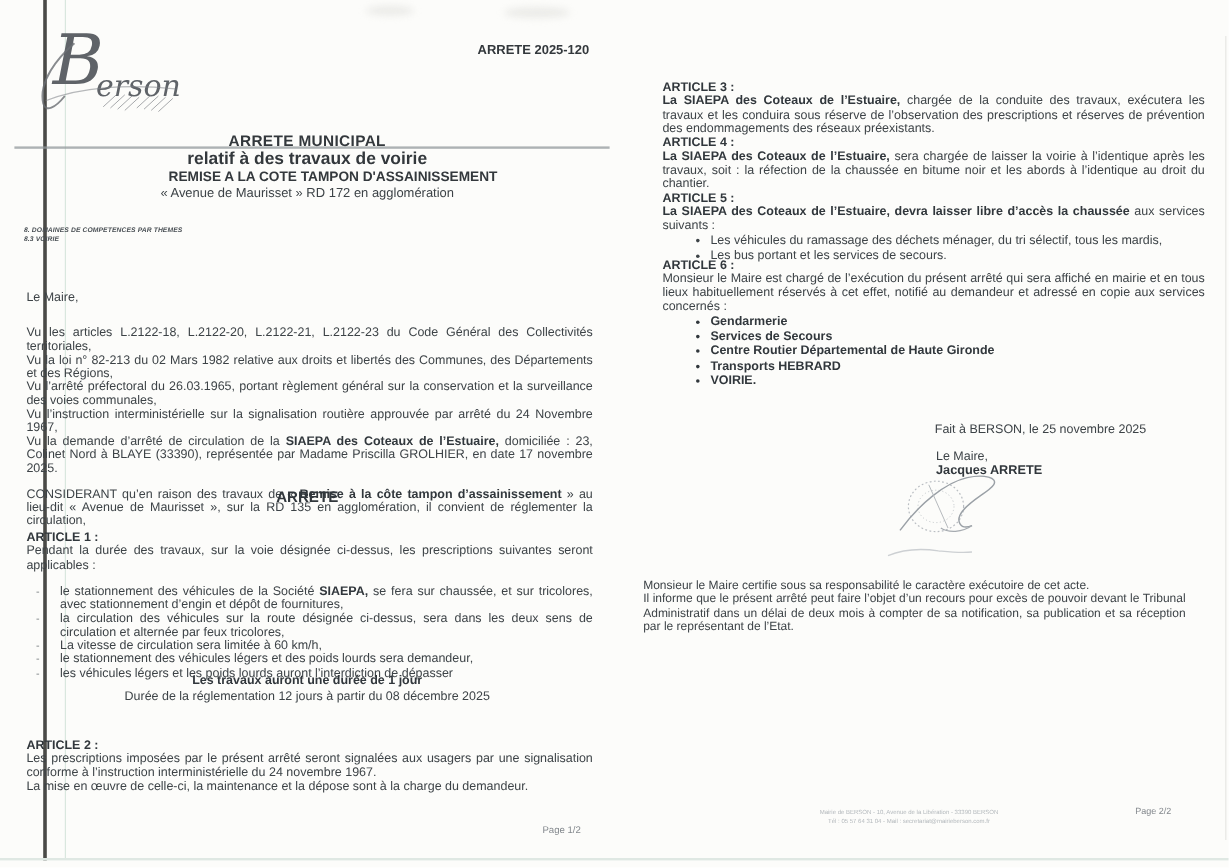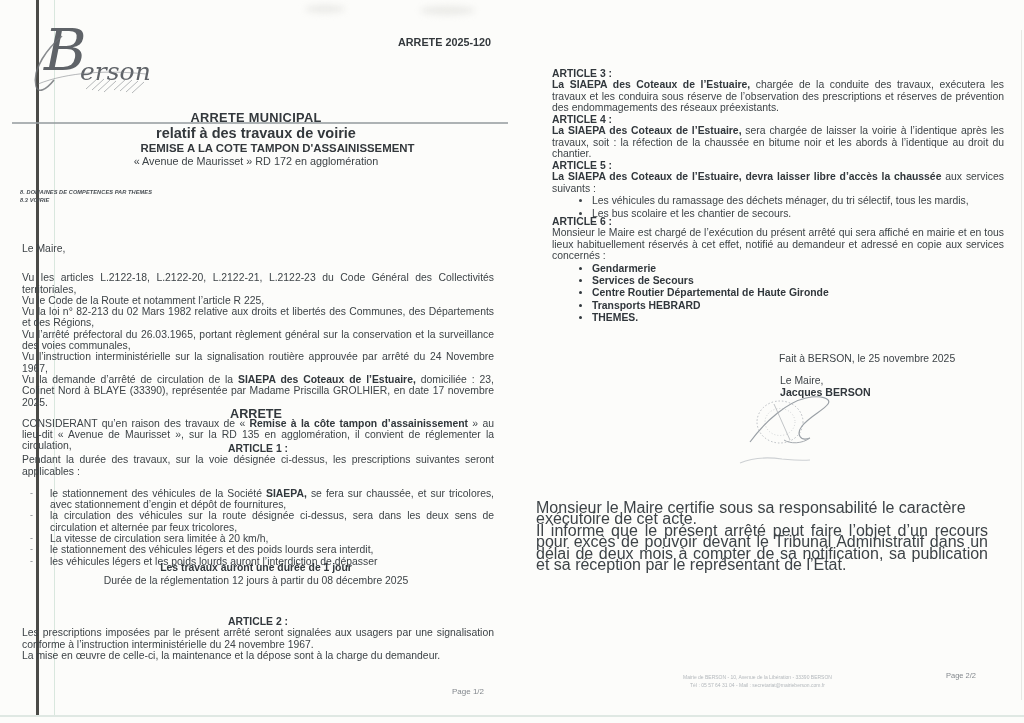--- a/index.html
+++ b/index.html
@@ -3,21 +3,21 @@
 <meta charset="utf-8">
 <style>
   html,body{margin:0;padding:0;background:#ffffff;}
   .canvas{
     position:relative;width:1024px;height:723px;overflow:hidden;
     background:#fcfcfa;
     font-family:"Liberation Sans",sans-serif;
     color:#3d4347;
   }
   p{margin:0;}
-  .b{font-weight:bold;color:#31373c;text-align:center;}
+  .b{font-weight:bold;color:#31373c;}
   .j{text-align:justify;}
 
   
   .vline-dark{position:absolute;left:36px;top:0;width:3px;height:717px;background:#4a4a47;}
   .vline-green{position:absolute;left:54px;top:0;width:1px;height:716px;background:#d9e7de;}
   .hline-bottom{position:absolute;left:0;top:715px;width:1024px;height:2px;background:#dfe8e3;}
   .vline-right{position:absolute;left:1021px;top:30px;width:1px;height:670px;background:#e7e7e4;}
   .smudge{position:absolute;background:#ebebe8;border-radius:50%;filter:blur(3px);}
   .smudge.s1{left:305px;top:5px;width:40px;height:8px;}
   .smudge.s2{left:420px;top:6px;width:55px;height:9px;}
@@ -59,21 +59,21 @@
   .art-h{font-weight:bold;color:#31373c;}
   ul.dots{margin:1px 0 0 0;padding-left:40px;}
   ul.dots li{line-height:11.7px;margin-top:.6px;}
   ul.dots.boldlist li{font-weight:bold;color:#31373c;}
 
   .dateline{position:absolute;left:779px;top:353px;font-size:10.4px;}
   .sig-role{position:absolute;left:780px;top:375px;font-size:10.4px;}
   .sig-name{position:absolute;left:780px;top:386px;font-size:10.6px;font-weight:bold;color:#31373c;}
   .stamp{position:absolute;left:744px;top:390px;}
   .scribble{position:absolute;left:738px;top:452px;}
-  .certif{position:absolute;left:536px;top:502px;width:452px;font-size:16px;line-height:11.4px;}
+  .certif{position:absolute;left:536px;top:483px;width:452px;font-size:10px;line-height:11.4px;}
   .footer-small{position:absolute;left:655px;top:673px;width:205px;text-align:center;font-size:5px;line-height:8px;color:#b3b8bc;filter:blur(.35px);}
 </style>
 </head>
 <body>
 
 <div class="canvas">
 
   <div class="vline-dark"></div>
   <div class="vline-green"></div>
   <div class="hline-bottom"></div>
@@ -113,21 +113,20 @@
     </div>
 
     <div class="margin-note">
       <div>8. DOMAINES DE COMPETENCES PAR THEMES</div>
       <div>8.3 VOIRIE</div>
     </div>
 
     <div class="body b1">
       <p class="salutation">Le Maire,</p>
       <p class="j"><span>Vu les articles L.2122-18, L.2122-20, L.2122-21, L.2122-23 du Code Général des Collectivités territoriales,</span><span class="b"></span><span></span></p>
-      <p class="j"><span>Vu le Code de la Route et notamment l’article R 225,</span><span class="b"></span><span></span></p>
       <p class="j"><span>Vu la loi n° 82-213 du 02 Mars 1982 relative aux droits et libertés des Communes, des Départements et des Régions,</span><span class="b"></span><span></span></p>
       <p class="j"><span>Vu l’arrêté préfectoral du 26.03.1965, portant règlement général sur la conservation et la surveillance des voies communales,</span><span class="b"></span><span></span></p>
       <p class="j"><span>Vu l’instruction interministérielle sur la signalisation routière approuvée par arrêté du 24 Novembre 1967,</span><span class="b"></span><span></span></p>
       <p class="j"><span>Vu la demande d’arrêté de circulation de la </span><span class="b">SIAEPA des Coteaux de l’Estuaire,</span><span> domiciliée : 23, Colinet Nord à BLAYE (33390), représentée par Madame Priscilla GROLHIER, en date 17 novembre 2025.</span></p>
       <p class="j considerant"><span>CONSIDERANT qu’en raison des travaux de « </span><span class="b">Remise à la côte tampon d’assainissement</span><span> » au lieu-dit « Avenue de Maurisset », sur la RD 135 en agglomération, il convient de réglementer la circulation,</span></p>
     </div>
 
     <div class="center-lines" style="top:408px;font-size:12.6px;font-weight:bold;color:#31373c;">ARRETE</div>
 
     <div class="body b2">
@@ -137,25 +136,25 @@
         <div class="dash-item">
             <span class="dash">-</span>
             <p class="j"><span>le stationnement des véhicules de la Société </span><span class="b">SIAEPA,</span><span> se fera sur chaussée, et sur tricolores, avec stationnement d’engin et dépôt de fournitures,</span></p>
           </div>
         <div class="dash-item">
             <span class="dash">-</span>
             <p class="j"><span>la circulation des véhicules sur la route désignée ci-dessus, sera dans les deux sens de circulation et alternée par feux tricolores,</span><span class="b"></span><span></span></p>
           </div>
         <div class="dash-item">
             <span class="dash">-</span>
-            <p class="j"><span>La vitesse de circulation sera limitée à 20 km/h,</span><span class="b"></span><span></span></p>
-          </div>
-        <div class="dash-item">
-            <span class="dash">-</span>
-            <p class="j"><span>le stationnement des véhicules légers et des poids lourds sera interdit,</span><span class="b"></span><span></span></p>
+            <p class="j"><span>La vitesse de circulation sera limitée à 60 km/h,</span><span class="b"></span><span></span></p>
+          </div>
+        <div class="dash-item">
+            <span class="dash">-</span>
+            <p class="j"><span>le stationnement des véhicules légers et des poids lourds sera demandeur,</span><span class="b"></span><span></span></p>
           </div>
         <div class="dash-item">
             <span class="dash">-</span>
             <p class="j"><span>les véhicules légers et les poids lourds auront l’interdiction de dépasser</span><span class="b"></span><span></span></p>
           </div>
       </div>
     </div>
 
     <div class="center-lines">
       <p class="b">Les travaux auront une durée de 1 jour</p>
@@ -181,39 +180,39 @@
     <div class="art art4">
       <p class="art-h">ARTICLE 4 :</p>
       <p class="j"><span class="b">La SIAEPA des Coteaux de l’Estuaire,</span><span> sera chargée de laisser la voirie à l’identique après les travaux, soit : la réfection de la chaussée en bitume noir et les abords à l’identique au droit du chantier.</span></p>
     </div>
 
     <div class="art art5">
       <p class="art-h">ARTICLE 5 :</p>
       <p class="j"><span class="b">La SIAEPA des Coteaux de l’Estuaire, devra laisser libre d’accès la chaussée</span><span> aux services suivants :</span></p>
       <ul class="dots">
         <li>Les véhicules du ramassage des déchets ménager, du tri sélectif, tous les mardis,</li>
-        <li>Les bus scolaire et les chantier de secours.</li>
+        <li>Les bus portant et les services de secours.</li>
       </ul>
     </div>
 
     <div class="art art6">
       <p class="art-h">ARTICLE 6 :</p>
       <p class="j">Monsieur le Maire est chargé de l’exécution du présent arrêté qui sera affiché en mairie et en tous lieux habituellement réservés à cet effet, notifié au demandeur et adressé en copie aux services concernés :</p>
       <ul class="dots boldlist">
         <li>Gendarmerie</li>
         <li>Services de Secours</li>
         <li>Centre Routier Départemental de Haute Gironde</li>
         <li>Transports HEBRARD</li>
-        <li>THEMES.</li>
+        <li>VOIRIE.</li>
       </ul>
     </div>
 
     <div class="dateline">Fait à BERSON, le 25 novembre 2025</div>
     <div class="sig-role">Le Maire,</div>
-    <div class="sig-name">Jacques BERSON</div>
+    <div class="sig-name">Jacques ARRETE</div>
 
     <svg class="stamp" width="110" height="62" viewBox="0 0 110 62">
       <ellipse cx="36" cy="32" rx="23" ry="21" fill="none" stroke="#b9bdc2" stroke-width="1" stroke-dasharray="1.5,2"></ellipse>
       <ellipse cx="36" cy="32" rx="15" ry="13.5" fill="none" stroke="#c6cacd" stroke-width="0.8" stroke-dasharray="1,2"></ellipse>
       <path d="M6,52 C22,30 44,12 62,8 C76,5 88,8 84,14 C80,20 66,26 58,36 C52,44 56,52 66,48" fill="none" stroke="#9aa0a6" stroke-width="1.2"></path>
       <path d="M66,48 C58,54 46,54 40,50" fill="none" stroke="#a6abb0" stroke-width="1"></path>
       <path d="M30,14 L46,50" stroke="#b2b6ba" stroke-width="0.8"></path>
     </svg>
 
     <svg class="scribble" width="80" height="16" viewBox="0 0 80 16">

